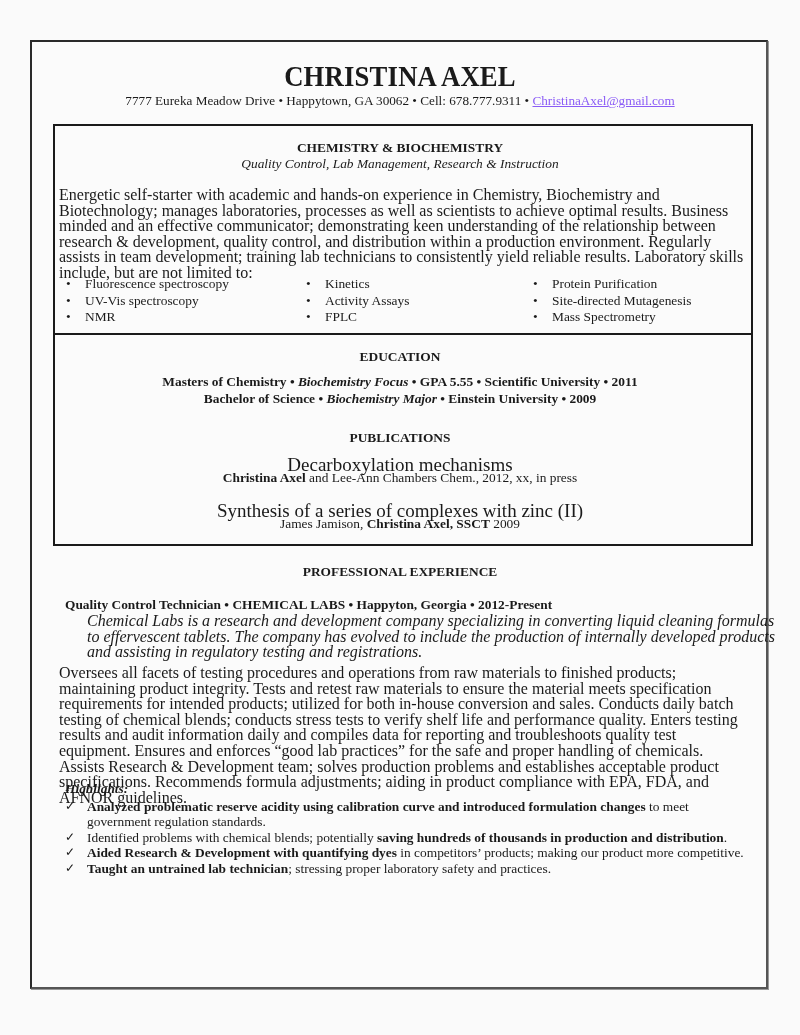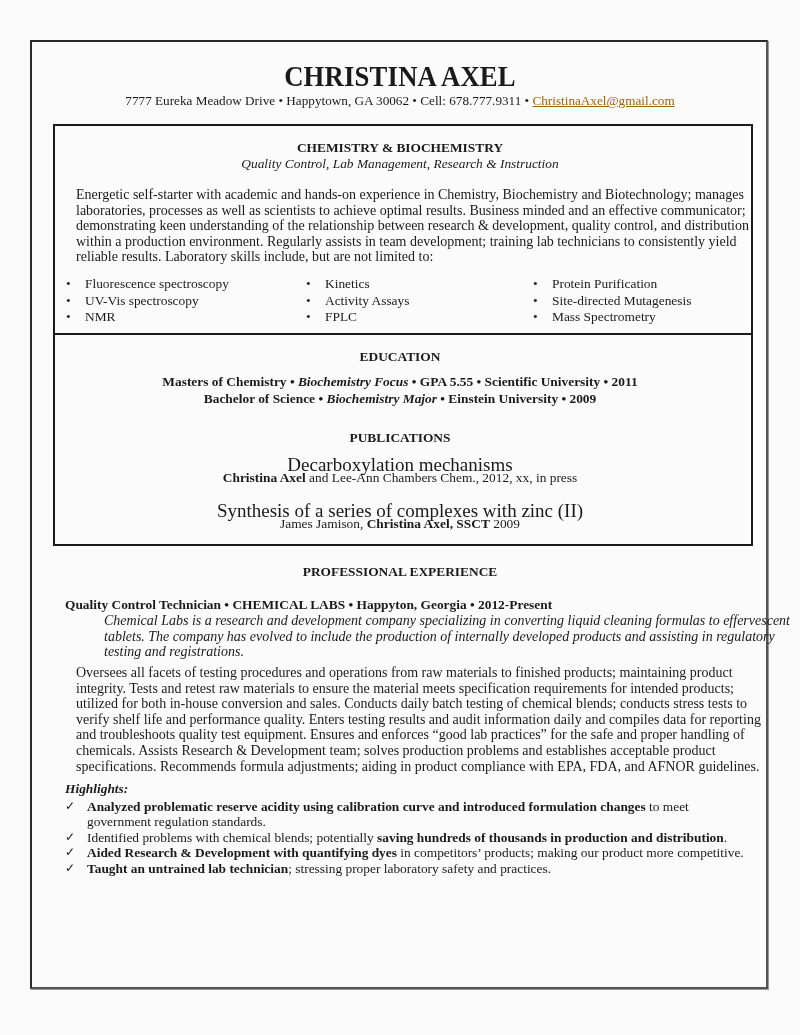--- a/index.html
+++ b/index.html
@@ -25,37 +25,37 @@
   .abs { position: absolute; }
   .center { text-align: center; left: 0; right: 0; }
   .name {
     top: 60px;
     font-size: 29px; font-weight: bold; letter-spacing: 0.2px;
     transform: scaleX(0.92);
   }
   .contact {
     top: 93px; font-size: 13.2px;
   }
-  .contact a { color: #a16207; text-decoration: underline; }
+  .contact a { color: #8b5cf6; text-decoration: underline; }
   .inner-box {
     position: absolute;
     left: 53px; top: 124px;
     width: 700px; height: 422px;
     border: 2px solid #1a1a1a;
     box-sizing: border-box;
   }
   .divider {
     position: absolute; left: 53px; width: 700px; top: 333px;
     height: 2px; background: #1a1a1a;
   }
   .sec-title { font-size: 13.4px; font-weight: bold; }
   .subtitle { font-size: 13.4px; font-style: italic; }
   .para {
-    left: 76px; width: 690px;
-    font-size: 14px; line-height: 15.6px;
+    left: 59px; width: 690px;
+    font-size: 16px; line-height: 15.6px;
   }
   .skills {
     left: 65px; top: 276px; width: 690px;
     font-size: 13.4px; line-height: 16.5px;
     display: flex;
   }
   .skills .col { list-style: none; margin: 0; padding: 0; }
   .skills .col li { position: relative; padding-left: 20px; }
   .skills .col li .bullet { position: absolute; left: 1px; top: 0; }
   .skills .c1 { width: 240px; }

